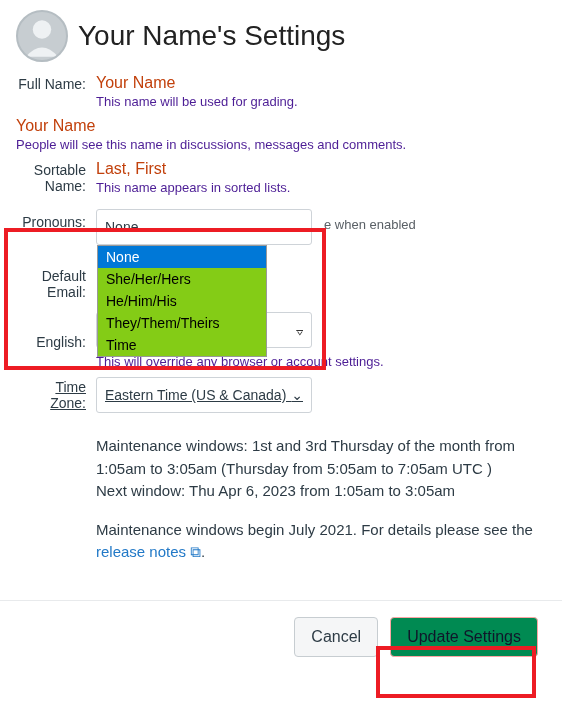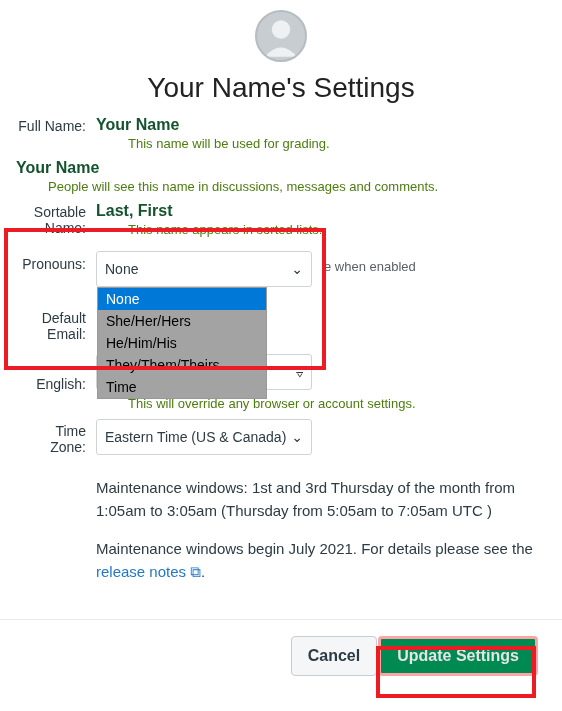--- a/index.html
+++ b/index.html
@@ -5,42 +5,42 @@
   * { box-sizing: border-box; }
   body {
     margin: 0;
     font-family: "Helvetica Neue", Helvetica, Arial, sans-serif;
     font-size: 14px;
     color: #2d3b45;
     background: #fff;
     width: 562px;
     padding: 10px 16px 20px 16px;
   }
-  .header-row { display: flex; align-items: center; gap: 10px; margin-bottom: 12px; flex-direction: column; }
+  .header-row { display: flex; align-items: center; gap: 10px; margin-bottom: 12px; }
   .avatar {
     width: 52px; height: 52px; border-radius: 50%;
     background: #c7cdd1;
     display: flex; align-items: center; justify-content: center;
     border: 2px solid #b5bdc2;
     overflow: hidden;
   }
   .avatar svg { width: 46px; height: 46px; }
   .page-title { font-size: 28px; font-weight: 400; margin: 0; color: #222; }
   .form-row { display: flex; align-items: flex-start; margin-bottom: 8px; }
   .label-col {
     width: 80px; min-width: 80px;
     text-align: right;
     padding-right: 10px;
     padding-top: 2px;
     font-size: 14px;
     color: #2d3b45;
   }
   .value-col { flex: 1; }
-  .value-title { font-size: 16px; color: #14532d; font-weight: 700; margin-bottom: 2px; }
-  .value-hint { font-size: 13px; color: #4d7c0f; margin-top: 2px; margin-left: 32px; }
+  .value-title { font-size: 16px; color: #c2410c; font-weight: 400; margin-bottom: 2px; }
+  .value-hint { font-size: 13px; color: #4c1d95; margin-top: 2px; }
   .select-box {
     width: 216px; height: 36px;
     border: 1px solid #ced3d8;
     border-radius: 3px;
     padding: 0 8px;
     font-size: 14px;
     display: flex; align-items: center; justify-content: space-between;
     background: #fff;
     position: relative;
   }
@@ -50,54 +50,54 @@
     position: absolute;
     top: 36px; left: 1px; right: 1px;
     background: #fff;
     border: 1px solid #999;
     z-index: 10;
   }
   .dropdown-item {
     padding: 3px 8px;
     font-size: 14px;
     color: #000;
-    background: #a3a3a3;
+    background: #84cc16;
   }
   .dropdown-item.selected {
     background: #0078d7;
     color: #fff;
   }
   .pronoun-appear { font-size: 13px; color: #5a6066; margin-top: 6px; }
   .maint { font-size: 15px; color: #2d3b45; line-height: 1.5; margin-top: 14px; }
   .maint p { margin: 0 0 16px 0; }
   .link-inline { color: #2279C7; text-decoration: none; }
   .ext-icon { color: #2279C7; }
   hr.divider {
     border: none; border-top: 1px solid #e8eaec;
     margin: 20px 0 16px -16px;
     width: calc(100% + 32px);
   }
-  .button-row { display: flex; justify-content: flex-end; gap: 1px; align-items: center; padding-right: 8px; font-weight: bold;}
+  .button-row { display: flex; justify-content: flex-end; gap: 12px; align-items: center; padding-right: 8px;}
   .btn {
     height: 40px;
     padding: 0 16px;
     border-radius: 4px;
     font-size: 16px;
     display: flex; align-items: center; justify-content: center;
     cursor: pointer;
   }
   .btn-cancel {
     background: #f5f6f7;
     border: 1px solid #c7cdd1;
     color: #2d3b45;
   }
   .btn-primary {
     background: #008A52;
-    border: 3px solid #fca5a5;
-    color: #e5e5e5;
+    border: 1px solid #fca5a5;
+    color: #0f172a;
   }
   .highlight-red {
     position: absolute;
     border: 4px solid #ed1c24;
     pointer-events: none;
     z-index: 20;
   }
   #hl-pronouns {
     left: 4px; top: 228px;
     width: 322px; height: 142px;
@@ -185,35 +185,36 @@
   <div class="label-col">English:</div>
   <div class="value-col">
     <div class="lang-covered" style="font-family: monospace; letter-spacing:-0.5px; text-decoration: line-through; color:#333; font-size:12px;">
       <span style="font-family: Arial; text-decoration:none; font-size:13px; overflow:hidden; text-overflow:clip;">System Default (English (Unit</span>
       <span class="caret">⌄</span>
     </div>
     <div class="value-hint" style="margin-top:6px;">This will override any browser or account settings.</div>
   </div>
 </div>
 
-<div class="form-row" style="align-items:flex-end; margin-top:6px;">
+<div class="form-row" style="align-items:flex-start; margin-top:6px;text-decoration:underline;">
   <div class="label-col">Time Zone:</div>
   <div class="value-col">
     <div class="select-box">
       <span style="overflow:hidden; white-space:nowrap;">Eastern Time (US &amp; Canada) (</span>
       <span class="caret">⌄</span>
     </div>
   </div>
 </div>
 
 <div class="form-row">
   <div class="label-col"></div>
   <div class="value-col maint">
     <p>
       <span>Maintenance windows: 1st and 3rd Thursday of the month from 1:05am to 3:05am (Thursday from 5:05am to 7:05am UTC )</span><br>
+      <span>Next window: Thu Apr 6, 2023 from 1:05am to 3:05am</span>
     </p>
     <p>
       <span>Maintenance windows begin July 2021. For details please see the </span><a class="link-inline"><span>release notes</span> <span class="ext-icon">⧉</span></a><span>.</span>
     </p>
   </div>
 </div>
 
 <hr class="divider">
 
 <div class="button-row">

